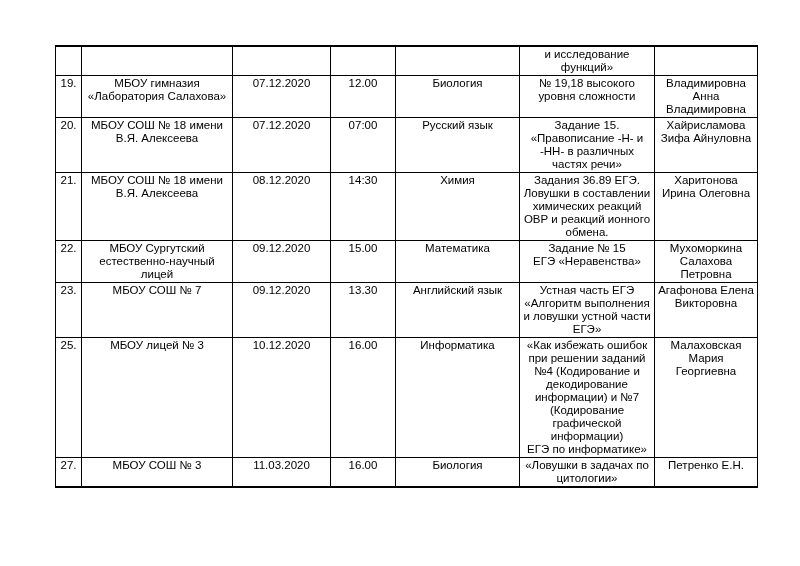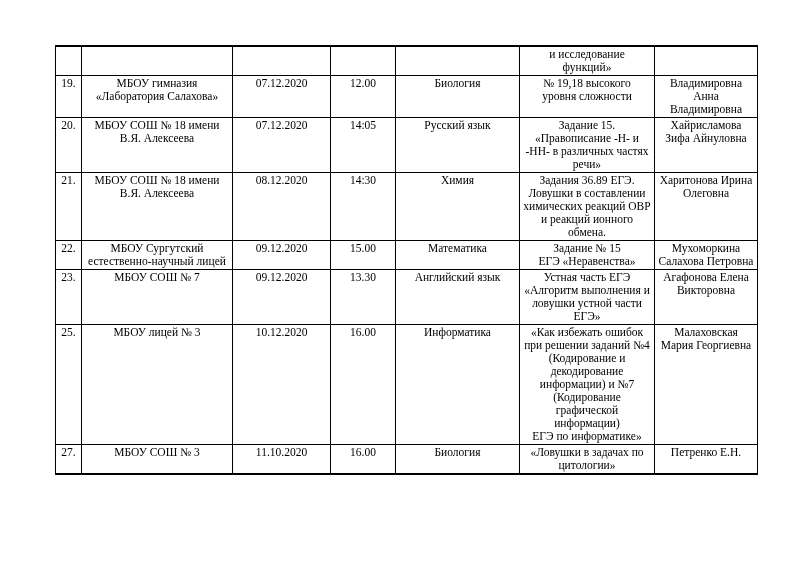--- a/index.html
+++ b/index.html
@@ -6,21 +6,21 @@
     margin: 0;
     padding: 0;
     background: #ffffff;
   }
   .page {
     position: relative;
     width: 800px;
     height: 566px;
     background: #ffffff;
     overflow: hidden;
-    font-family: Liberation Serif, serif;
+    font-family: Liberation Sans, sans-serif;
     color: #000000;
   }
   table.schedule {
     position: absolute;
     left: 55px;
     top: 45px;
     width: 702px;
     border-collapse: collapse;
     table-layout: fixed;
   }
@@ -81,21 +81,21 @@
     <td class="col-time">12.00</td>
     <td class="col-subject">Биология</td>
     <td class="col-topic">№ 19,18 высокого
 уровня сложности</td>
     <td class="col-teacher">Владимировна Анна Владимировна</td>
   </tr>
         <tr>
     <td class="col-num">20.</td>
     <td class="col-school v-mid">МБОУ СОШ № 18 имени В.Я. Алексеева</td>
     <td class="col-date v-mid">07.12.2020</td>
-    <td class="col-time v-mid">14:05</td>
+    <td class="col-time v-mid">07:00</td>
     <td class="col-subject">Русский язык</td>
     <td class="col-topic">Задание 15.
 «Правописание -Н- и -НН- в различных частях речи»</td>
     <td class="col-teacher">Хайрисламова Зифа Айнуловна</td>
   </tr>
         <tr>
     <td class="col-num">21.</td>
     <td class="col-school v-mid">МБОУ СОШ № 18 имени В.Я. Алексеева</td>
     <td class="col-date v-mid">08.12.2020</td>
     <td class="col-time v-mid">14:30</td>
@@ -131,21 +131,21 @@
     <td class="col-date">10.12.2020</td>
     <td class="col-time">16.00</td>
     <td class="col-subject">Информатика</td>
     <td class="col-topic">«Как избежать ошибок при решении заданий №4 (Кодирование и декодирование информации) и №7 (Кодирование графической информации)
 ЕГЭ по информатике»</td>
     <td class="col-teacher">Малаховская Мария Георгиевна</td>
   </tr>
         <tr>
     <td class="col-num">27.</td>
     <td class="col-school">МБОУ СОШ № 3</td>
-    <td class="col-date">11.10.2020</td>
+    <td class="col-date">11.03.2020</td>
     <td class="col-time">16.00</td>
     <td class="col-subject">Биология</td>
     <td class="col-topic">«Ловушки в задачах по
 цитологии»</td>
     <td class="col-teacher">Петренко Е.Н.</td>
   </tr>
       </tbody>
   </table>
 </div>
 

